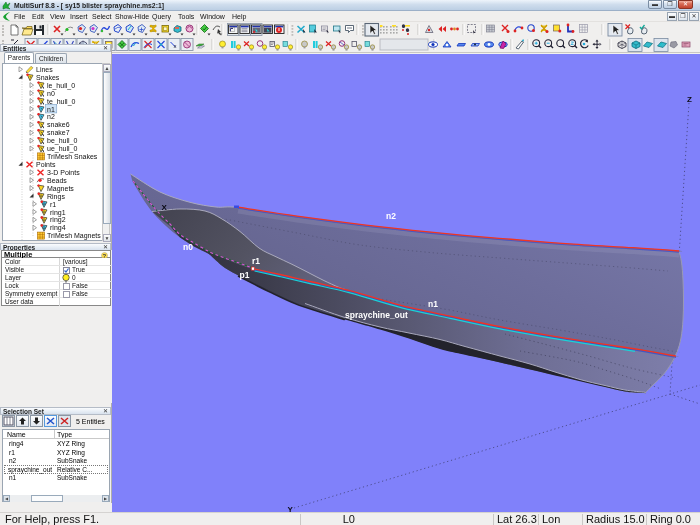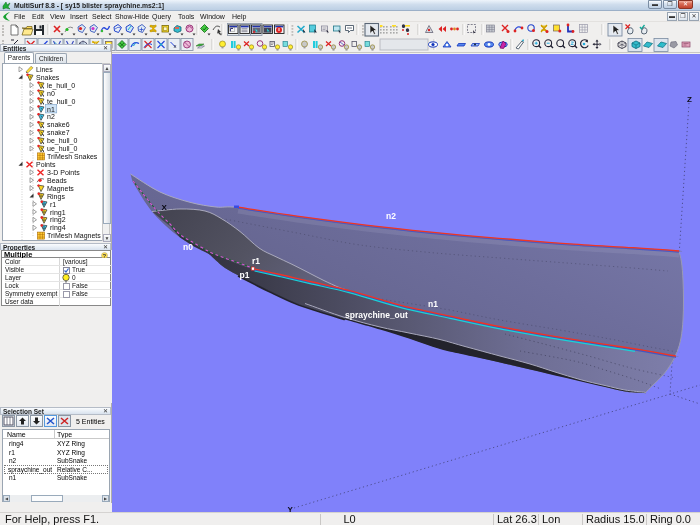--- a/index.html
+++ b/index.html
@@ -856,21 +856,21 @@
       <div style="left:3px;top:80px;width:106px;height:7px;background:#eceef0">
         <div style="left:0;top:0;width:7px;height:7px;background:#dde3ea;border:1px solid #9ab;font-size:4px;text-align:center;line-height:6px;color:#444">◀</div>
         <div style="left:28px;top:0;width:32px;height:7px;background:#fbfcfd;border:1px solid #9ab"></div>
         <div style="left:99px;top:0;width:7px;height:7px;background:#dde3ea;border:1px solid #9ab;font-size:4px;text-align:center;line-height:6px;color:#444">▶</div>
       </div>
     </div>
   </div>
 
   <div id="status">
     <div style="left:2px;border:none">For Help, press F1.</div>
-    <div style="left:320px;width:55px;text-align:center">L0</div>
+    <div style="left:300px;width:55px;text-align:right">L0</div>
     <div style="left:493px;width:45px">Lat 26.3</div>
     <div style="left:538px;width:44px">Lon 22.9</div>
     <div style="left:582px;width:64px">Radius 15.0</div>
     <div style="left:646px;width:54px">Ring 0.0</div>
   </div>
 
   <svg id="vp" width="588" height="458" viewBox="112 54 588 458">
     <defs>
       <linearGradient id="hullg" x1="0" y1="0.9" x2="1" y2="0.1">
         <stop offset="0" stop-color="#55557c"></stop>

